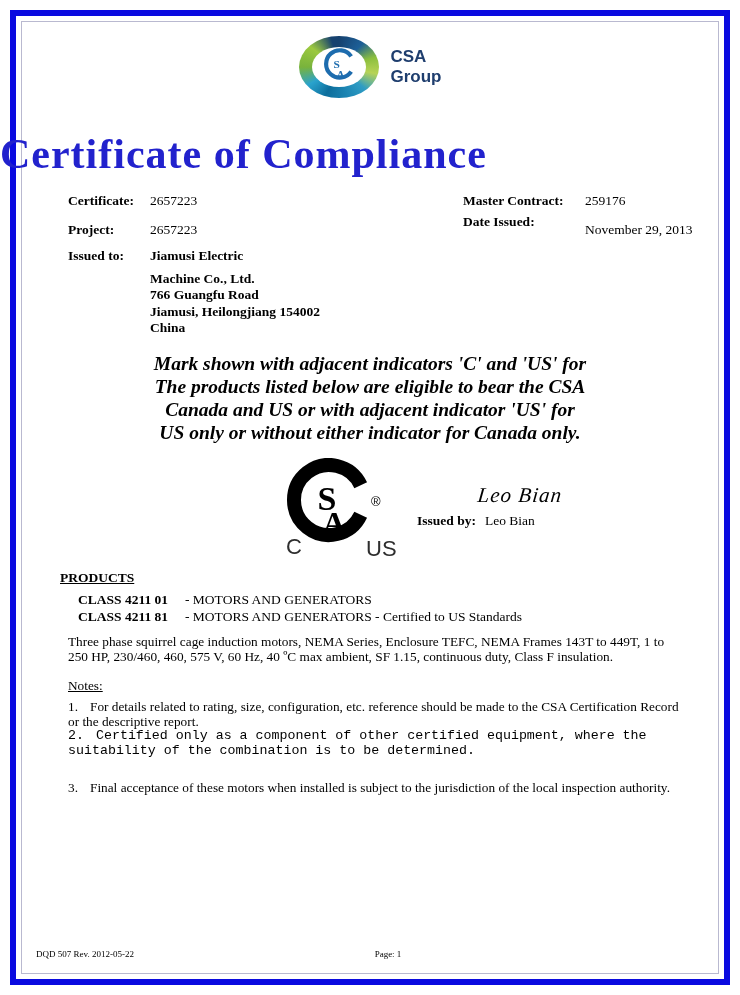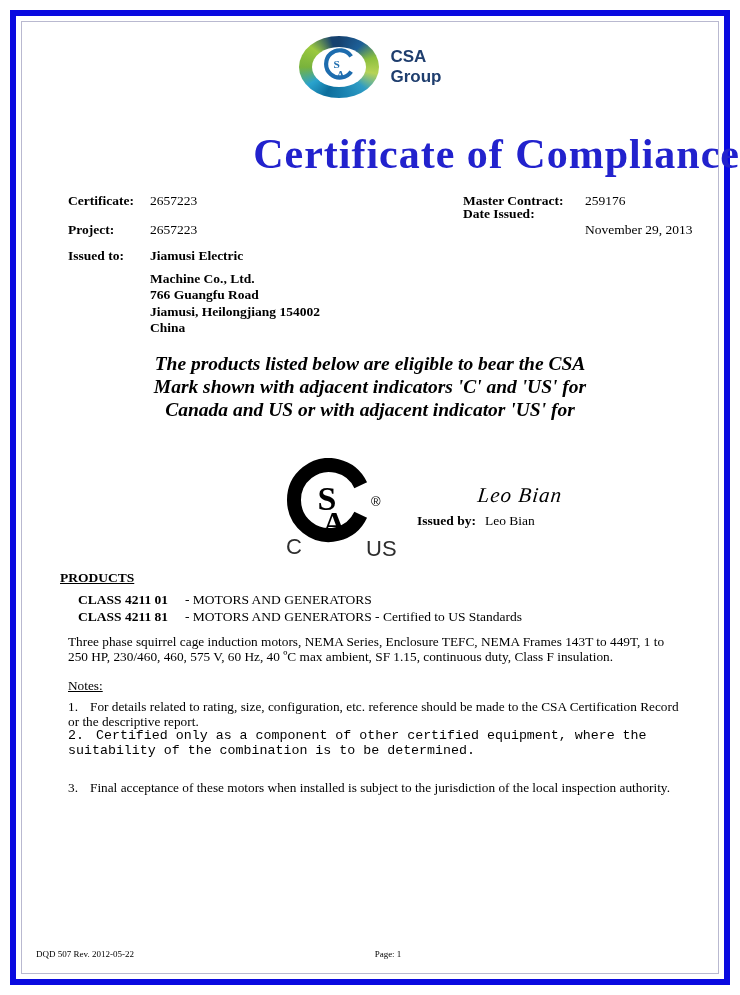--- a/index.html
+++ b/index.html
@@ -38,21 +38,21 @@
     background:#fff;border-radius:50%;
     display:flex;align-items:center;justify-content:center;
   }
   .logo-text{
     font-family:"Liberation Sans","DejaVu Sans",sans-serif;
     font-weight:bold;font-size:17px;line-height:20px;color:#1f3e6e;
   }
   
   .title{
     position:absolute;top:130px;left:0;width:100%;
-    text-align:right;font-weight:bold;font-size:42px;letter-spacing:1px;
+    text-align:left;font-weight:bold;font-size:42px;letter-spacing:1px;
     color:#2222cd;
   }
   
   .abs{position:absolute;font-size:13.5px;line-height:16px;}
   .b{font-weight:bold;}
   .addr{line-height:16.4px;font-weight:bold;white-space:nowrap;}
   
   .eligibility{
     position:absolute;top:352px;left:0;width:100%;
     text-align:center;font-weight:bold;font-style:italic;
@@ -120,37 +120,38 @@
 
   <div class="title">Certificate of Compliance</div>
 
   <span class="abs b" style="left:68px;top:193px;">Certificate:</span>
   <span class="abs" style="left:150px;top:193px;">2657223</span>
   <span class="abs b" style="left:463px;top:193px;">Master Contract:</span>
   <span class="abs" style="left:585px;top:193px;">259176</span>
 
   <span class="abs b" style="left:68px;top:222px;">Project:</span>
   <span class="abs" style="left:150px;top:222px;">2657223</span>
-  <span class="abs b" style="left:463px;top:206px;text-align:center;">Date Issued:</span>
+  <span class="abs b" style="left:463px;top:214px;text-align:center;">Date Issued:</span>
   <span class="abs" style="left:585px;top:222px;">November 29, 2013</span>
 
   <span class="abs b" style="left:68px;top:248px;">Issued to:</span>
   <span class="abs b" style="left:150px;top:248px;">Jiamusi Electric</span>
 
   <div class="abs addr" style="left:150px;top:271px;">
     <div>Machine Co., Ltd.</div>
     <div>766 Guangfu Road</div>
     <div>Jiamusi, Heilongjiang 154002</div>
     <div>China</div>
   </div>
 
   <div class="eligibility">
+    <div>Mark shown with adjacent indicators 'C' and 'US' for</div>
     <div>The products listed below are eligible to bear the CSA</div>
-    <div>Mark shown with adjacent indicators 'C' and 'US' for</div>
     <div>Canada and US or with adjacent indicator 'US' for</div>
+    <div>US only or without either indicator for Canada only.</div>
   </div>
 
   <div class="mark">
     <svg width="128" height="100" viewBox="0 0 124 100">
       <path d="M 78.7 56.8 A 35 35 0 1 1 78.7 27.2" fill="none" stroke="#000000" stroke-width="14"></path>
       <text x="45" y="52" text-anchor="middle" font-family="Liberation Serif, serif" font-weight="bold" font-size="34" fill="#000000">S</text>
       <text x="52" y="76" text-anchor="middle" font-family="Liberation Serif, serif" font-weight="bold" font-size="32" fill="#000000">A</text>
       <text x="89" y="48" font-family="Liberation Sans, sans-serif" font-size="13" fill="#000000">®</text>
       <text x="4" y="96" font-family="Liberation Sans, sans-serif" font-size="22" fill="#2e2e2e">C</text>
       <text x="84" y="98" font-family="Liberation Sans, sans-serif" font-size="22" fill="#2e2e2e">US</text>

